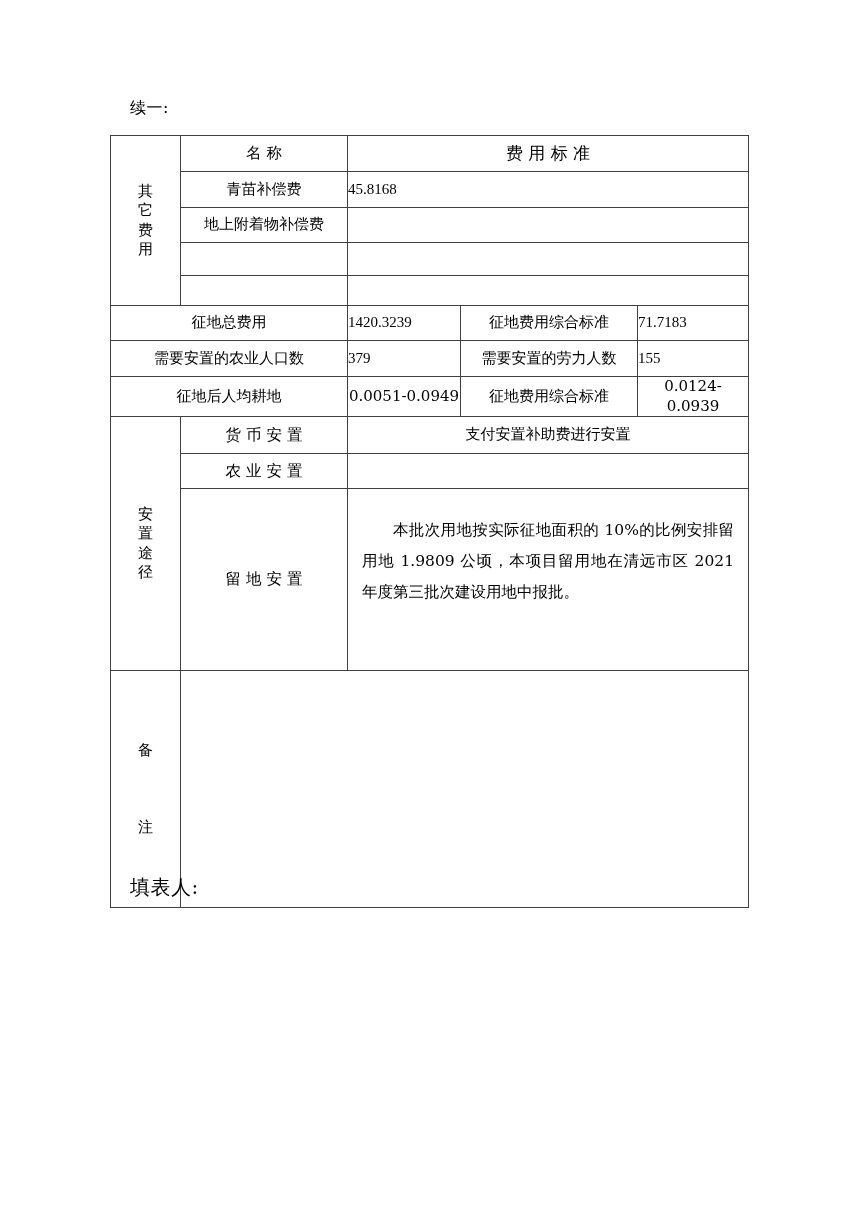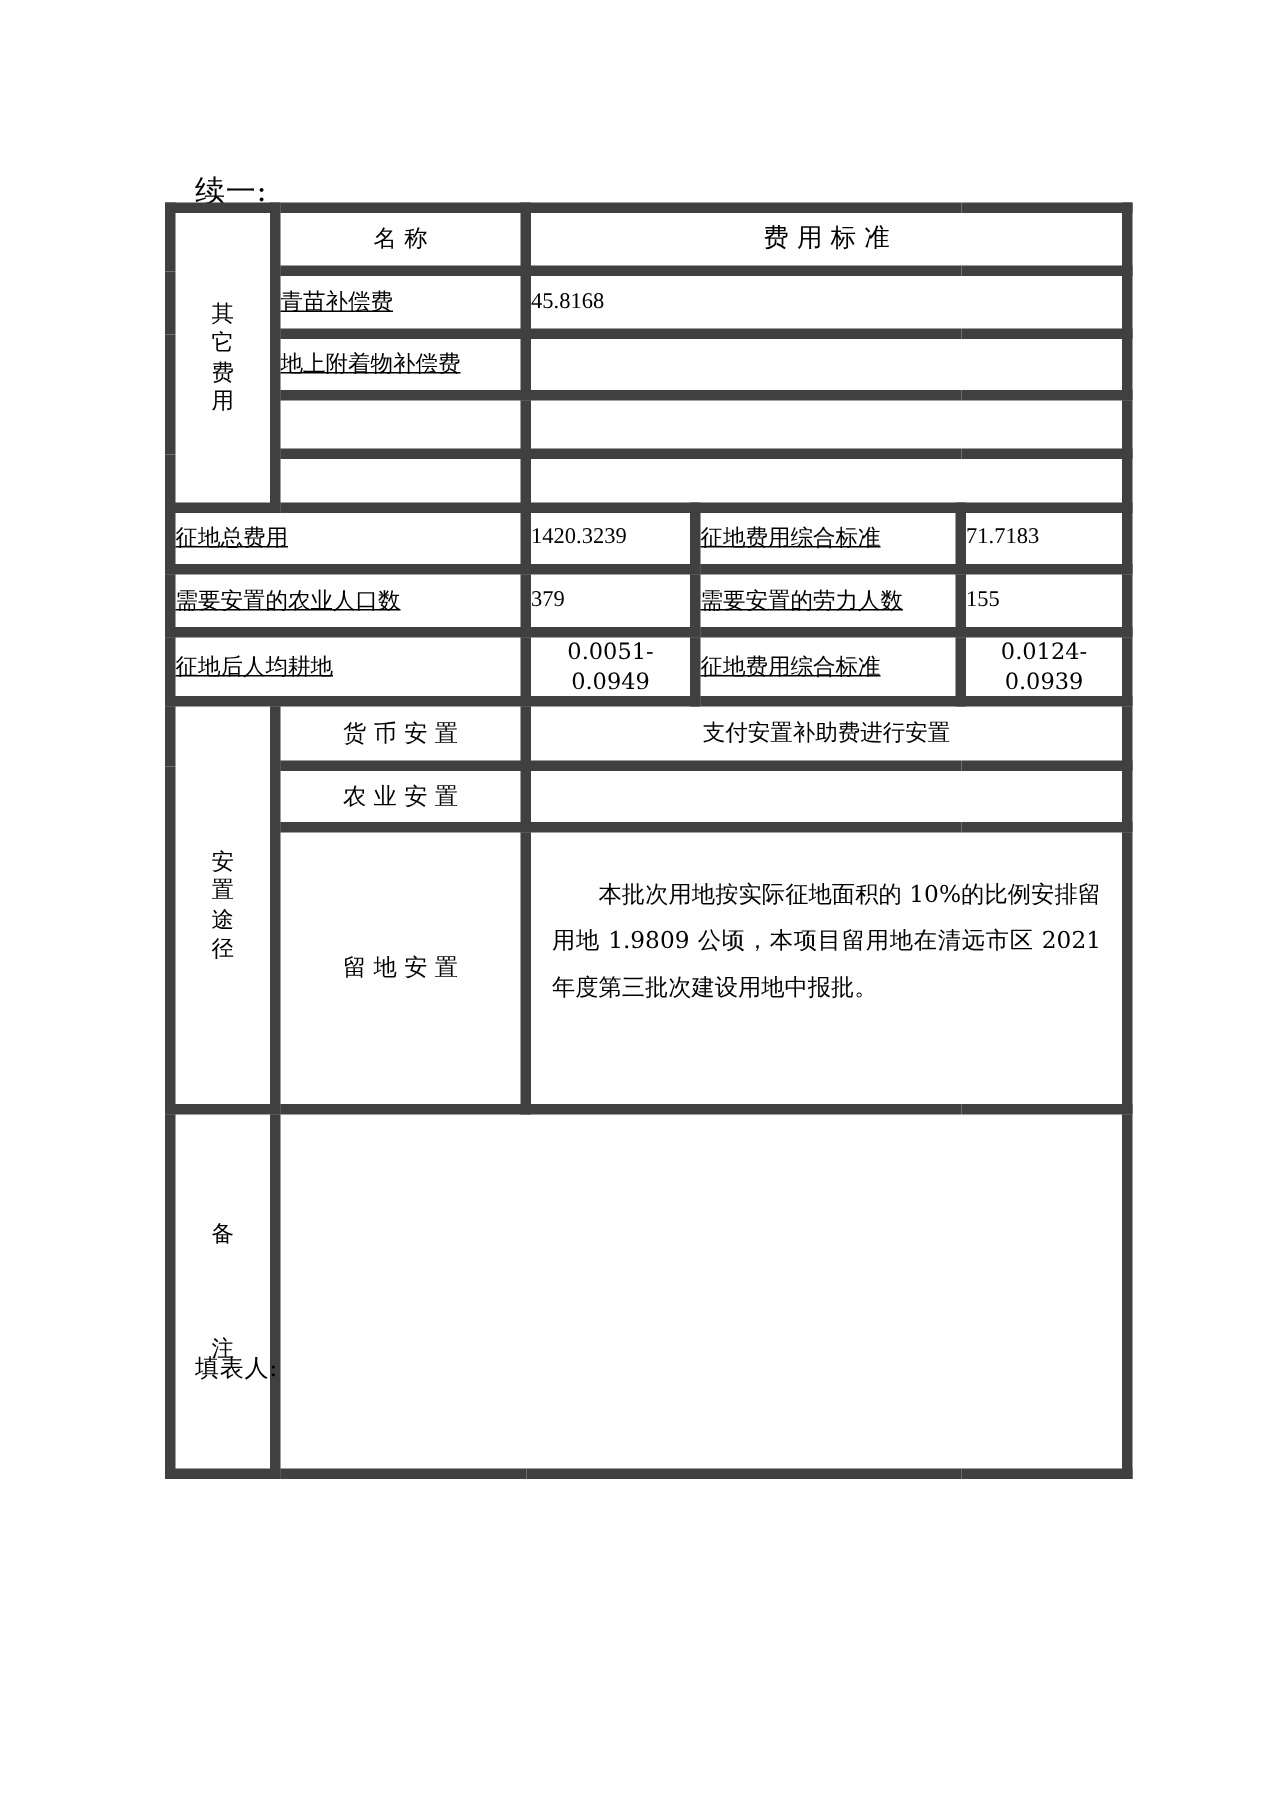--- a/index.html
+++ b/index.html
@@ -22,47 +22,46 @@
     top: 0;
     width: 850px;
     height: 1208px;
   }
 
   
   .cont-label {
     position: absolute;
     left: 130px;
     top: 98px;
+    font-size: 16px;
+    letter-spacing: 0.5px;
+    white-space: nowrap;
+  }
+
+  
+  .footer-label {
+    position: absolute;
+    left: 130px;
+    top: 874px;
     font-size: 20px;
-    letter-spacing: 0.5px;
-    white-space: nowrap;
-    margin-top: 16px;
-  }
-
-  
-  .footer-label {
-    position: absolute;
-    left: 130px;
-    top: 902px;
-    font-size: 16px;
     letter-spacing: 0.5px;
     white-space: nowrap;
   }
 
   
   .tbl {
     position: absolute;
     left: 110px;
     top: 135px;
     width: 638px;
     border-collapse: collapse;
     table-layout: fixed;
   }
   .tbl td {
-    border: 7px solid #404040;
+    border: 1px solid #404040;
     padding: 0;
     vertical-align: middle;
     font-size: 15px;
     line-height: 1.3;
   }
 
   
   .vlabel {
     text-align: center;
     font-size: 15.5px;
@@ -83,21 +82,21 @@
   }
   .spread-wide {
     display: flex;
     justify-content: center;
     align-items: center;
     gap: 26px;
     font-size: 17px;
     white-space: nowrap;
   }
 
-  .ctr { text-align: left; text-decoration: underline; }
+  .ctr { text-align: center; }
   .lft { text-align: center; padding-left: 8px; }
 
   .num {
     font-family: Liberation Serif, serif;
     font-size: 15px;
   }
   .num-sm {
     text-align: center;
     font-size: 13px;
   }

